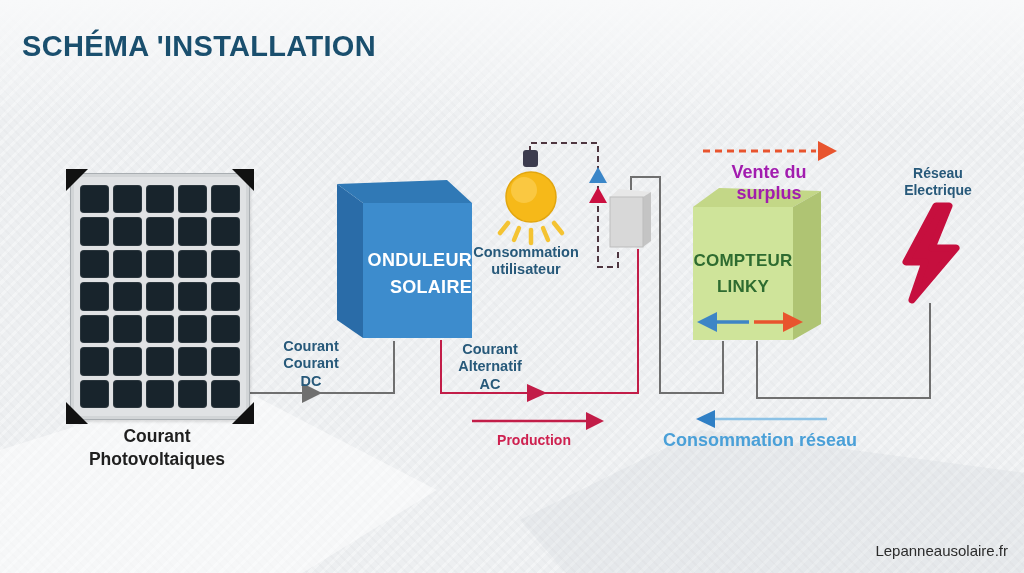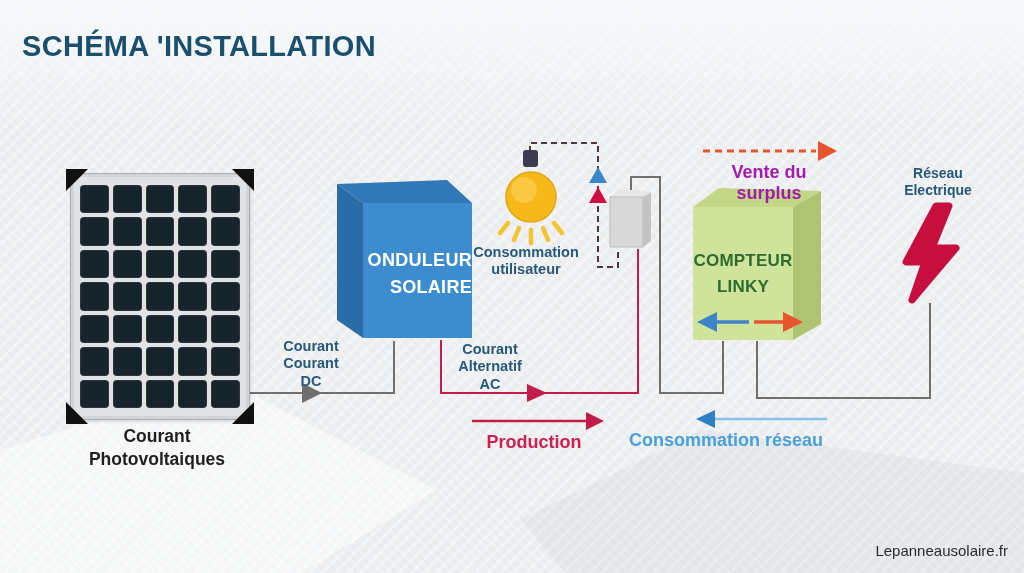--- a/index.html
+++ b/index.html
@@ -39,22 +39,22 @@
   .c-tr{right:-5px;top:-5px;clip-path:polygon(0 0,100% 0,100% 100%);}
   .c-bl{left:-5px;bottom:-5px;clip-path:polygon(0 0,100% 100%,0 100%);}
   .c-br{right:-5px;bottom:-5px;clip-path:polygon(100% 0,100% 100%,0 100%);}
   #panel-label{position:absolute;left:52px;top:425px;width:210px;text-align:center;
     color:#1f1f1f;font-size:17.5px;line-height:1.33;font-weight:600;}
   #inverter-label{position:absolute;left:363px;top:247px;width:109px;text-align:right;
     color:#fff;font-size:18px;line-height:1.5;font-weight:600;letter-spacing:.3px;}
   #linky-label{position:absolute;left:693px;top:248px;width:100px;text-align:center;
     color:#2e6b30;font-size:17px;line-height:1.55;font-weight:600;letter-spacing:.2px;}
   #production-label{position:absolute;left:468px;top:432px;width:132px;text-align:center;
-    color:#ce2150;font-size:18px;font-weight:600;}
-  #conso-reseau-label{position:absolute;left:626px;top:430px;width:200px;text-align:center;
+    color:#ce2150;font-size:14px;font-weight:600;}
+  #conso-reseau-label{position:absolute;left:660px;top:430px;width:200px;text-align:center;
     color:#4aa0d8;font-size:18px;font-weight:600;}
   #vente-label{position:absolute;left:699px;top:162px;width:140px;text-align:center;
     color:#a21caf;font-size:18px;font-weight:600;}
   #watermark{position:absolute;right:16px;top:542px;color:#2b2b2b;font-size:15px;font-weight:500;}
   svg{position:absolute;left:0;top:0;}
 </style>
 </head>
 <body>
 
 <div id="stage">

